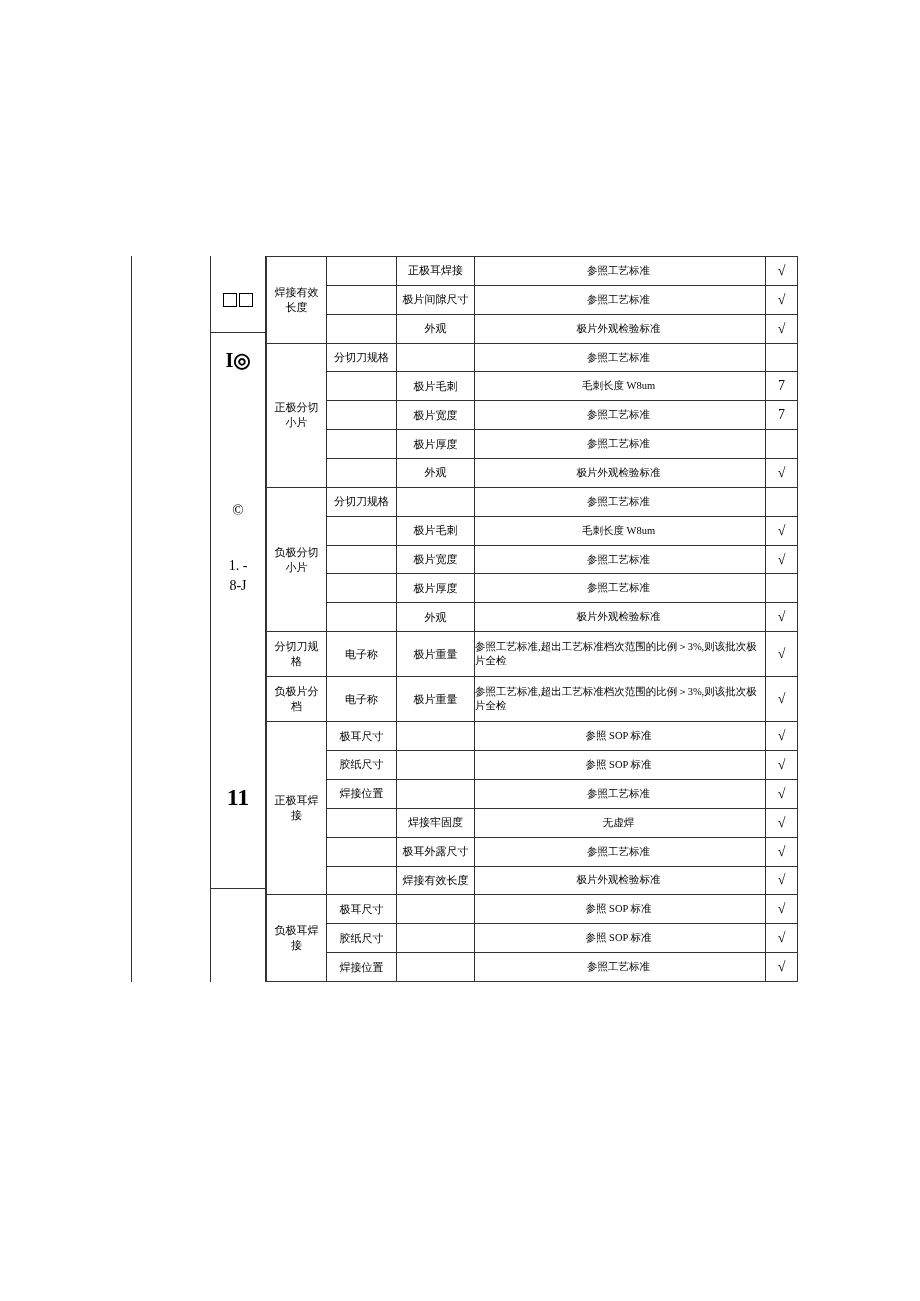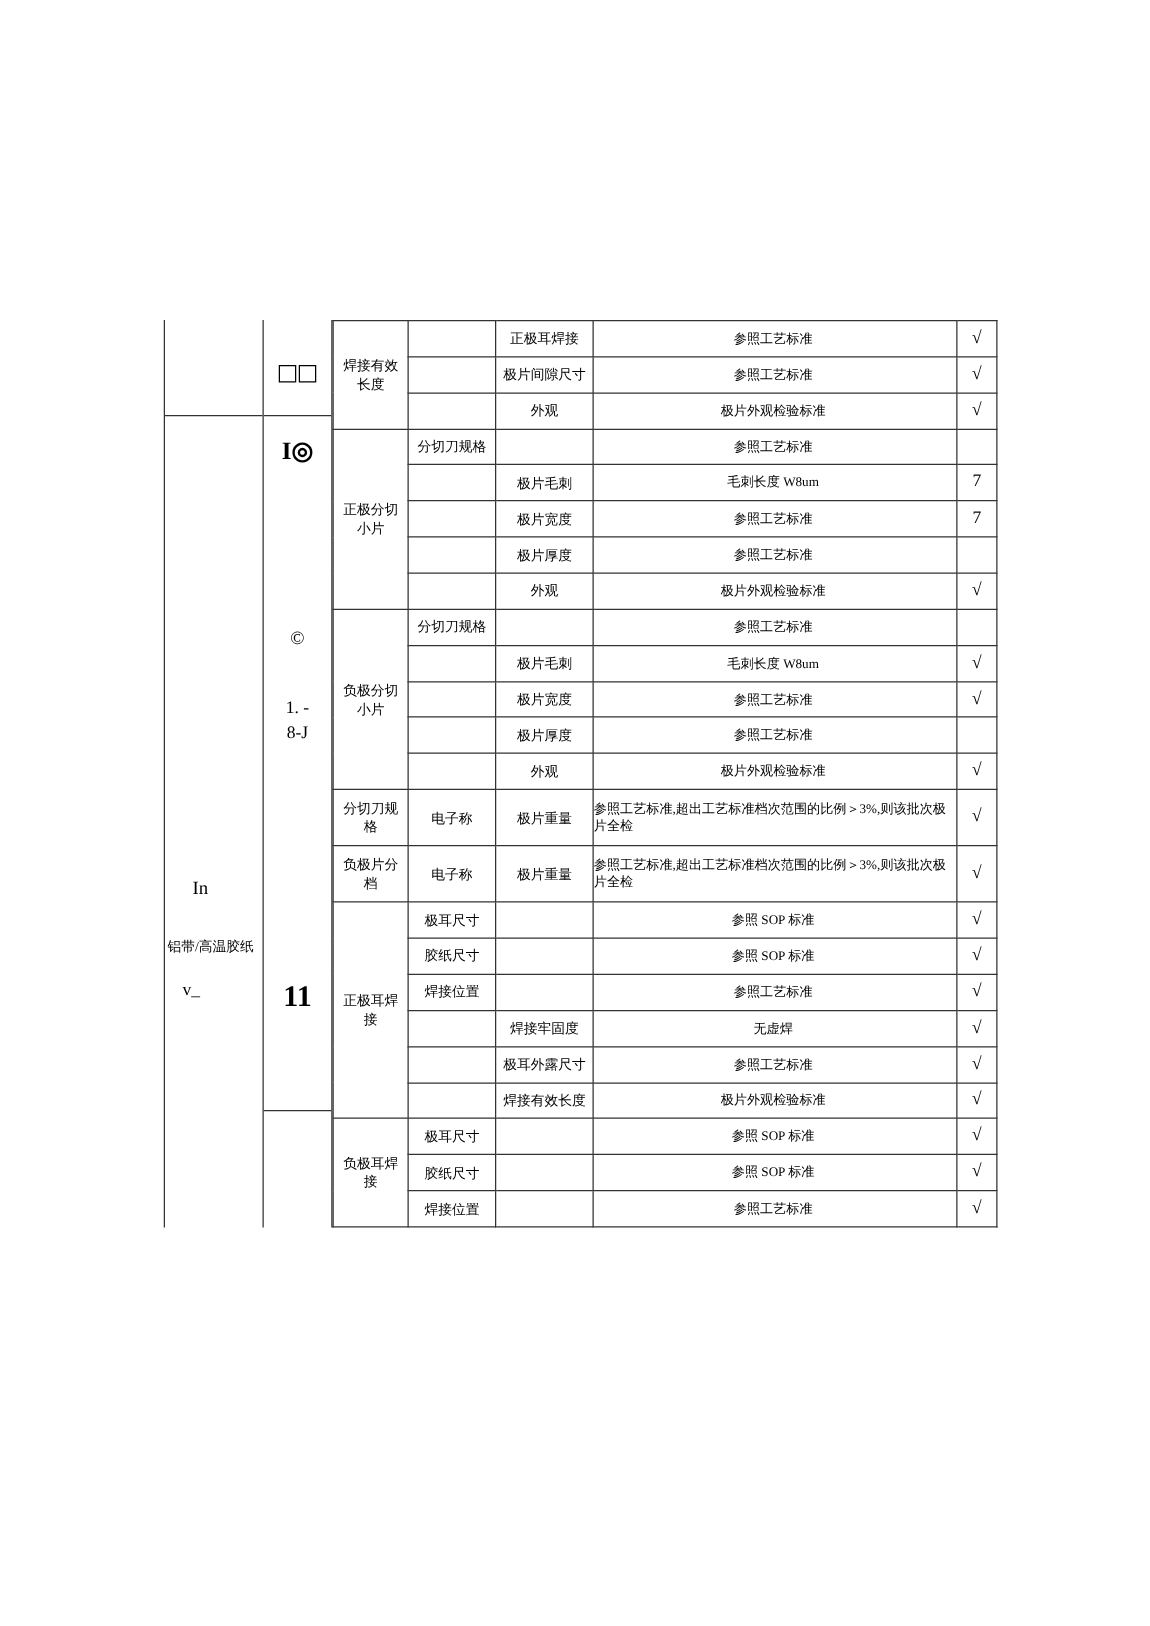--- a/index.html
+++ b/index.html
@@ -73,28 +73,20 @@
     .circ-c { font-size: 15px; }
     .nabla { font-size: 14px; }
   </style>
 </head>
 <body>
 
 <div class="container">
 
   <div class="left-col">
     <div class="left-cell" style="height:76px;"></div>
-    <div class="left-cell sep" style="height:480px; padding-top:150px;">
-      <div style="height:220px;"></div>
-      <div style="font-family:'Times New Roman',serif; font-size:15px; text-align:left; padding-left:20px;">In</div>
-      <div style="height:30px;"></div>
-      <div>铝带/高温胶纸</div>
-      <div style="height:20px;"></div>
-      <div style="font-family:'Times New Roman',serif; font-size:14px; padding-left:12px;">v_</div>
-    </div>
   </div>
 
   <div class="symbol-col">
     <div class="sym-cell" style="height:76px;">
       <div class="symbol-glyph" style="padding-top:15px;">
         <span class="sq"></span><span class="sq"></span>
       </div>
     </div>
     <div class="sym-cell sym-sep" style="height:556px; justify-content:flex-start; padding-top:15px;">
       <div class="big">I◎</div>

